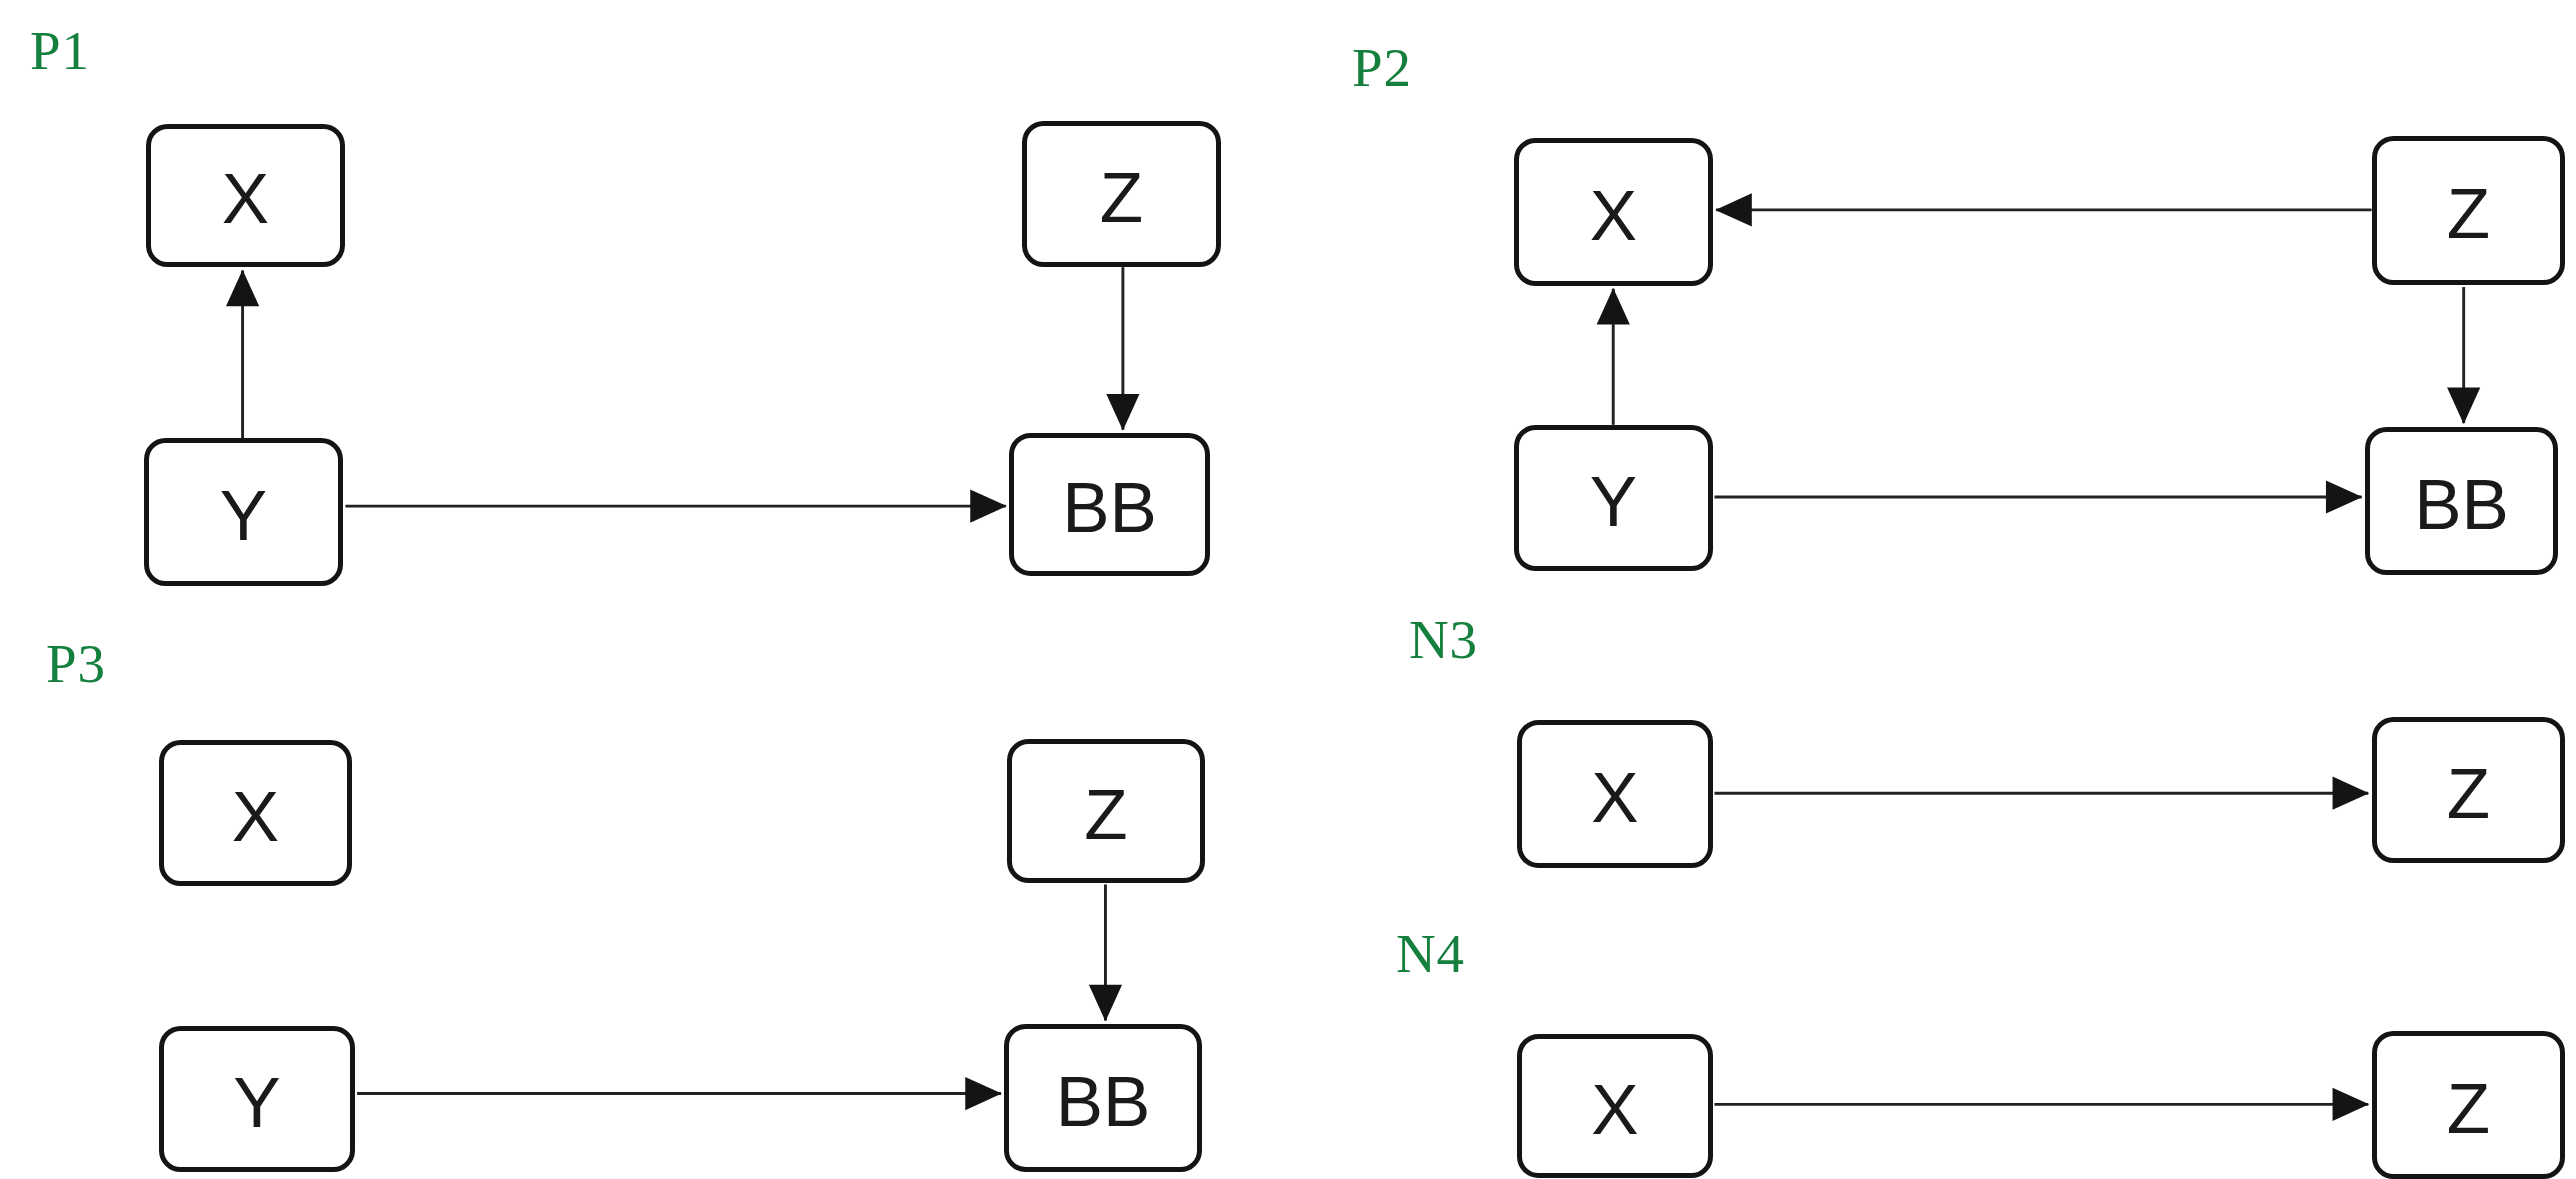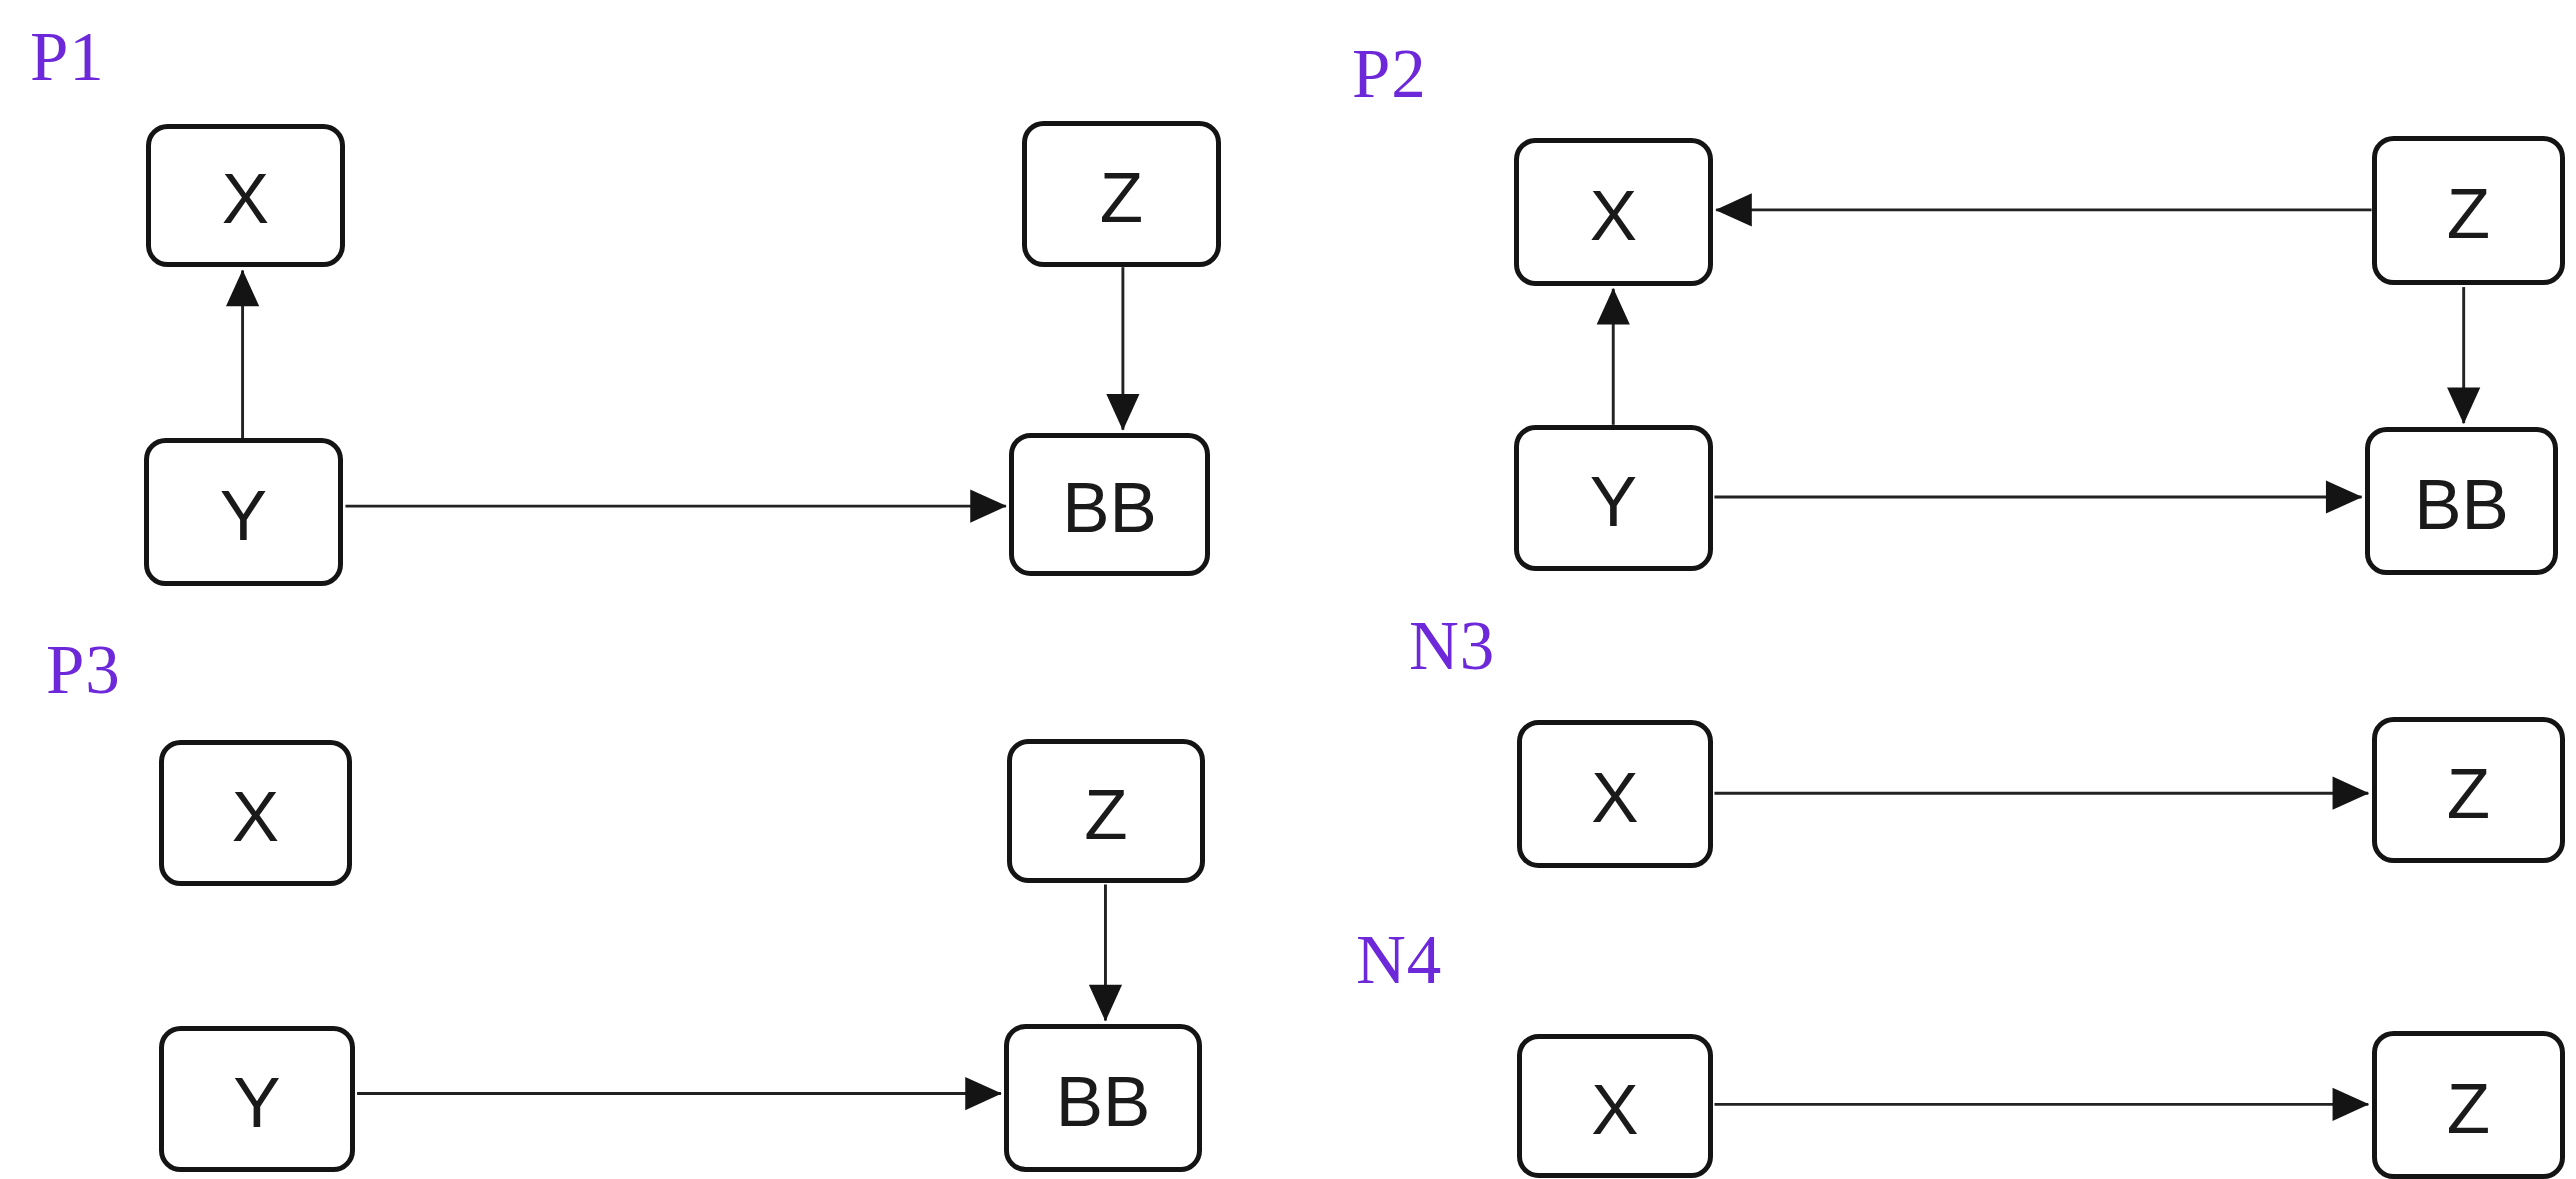--- a/index.html
+++ b/index.html
@@ -20,23 +20,23 @@
     left: 0;
     top: 0;
     width: 2576px;
     height: 1179px;
     z-index: 1;
   }
   .panel-label {
     position: absolute;
     z-index: 2;
     font-family: "Liberation Serif", serif;
-    font-size: 69px;
+    font-size: 55px;
     line-height: 1;
-    color: #6d28d9;
+    color: #15803d;
     letter-spacing: 0.8px;
   }
   .node {
     position: absolute;
     z-index: 3;
     box-sizing: border-box;
     background: #ffffff;
     border: 5px solid #141414;
     border-radius: 21.6px;
     display: flex;
@@ -128,21 +128,21 @@
   </div>
 
   <div class="panel-label" style="left:1396px; top:612px;margin-left:13px;">N3</div>
   <div class="node" style="left:1517px; top:720px; width:196px; height:148px;">
     <span>X</span>
   </div>
   <div class="node" style="left:2372px; top:717px; width:193px; height:146px;">
     <span>Z</span>
   </div>
 
-  <div class="panel-label" style="left:1356px; top:926px;">N4</div>
+  <div class="panel-label" style="left:1396px; top:926px;">N4</div>
   <div class="node" style="left:1517px; top:1034px; width:196px; height:144px;">
     <span>X</span>
   </div>
   <div class="node" style="left:2372px; top:1031px; width:193px; height:148px;">
     <span>Z</span>
   </div>
 
 </div>
 
 

